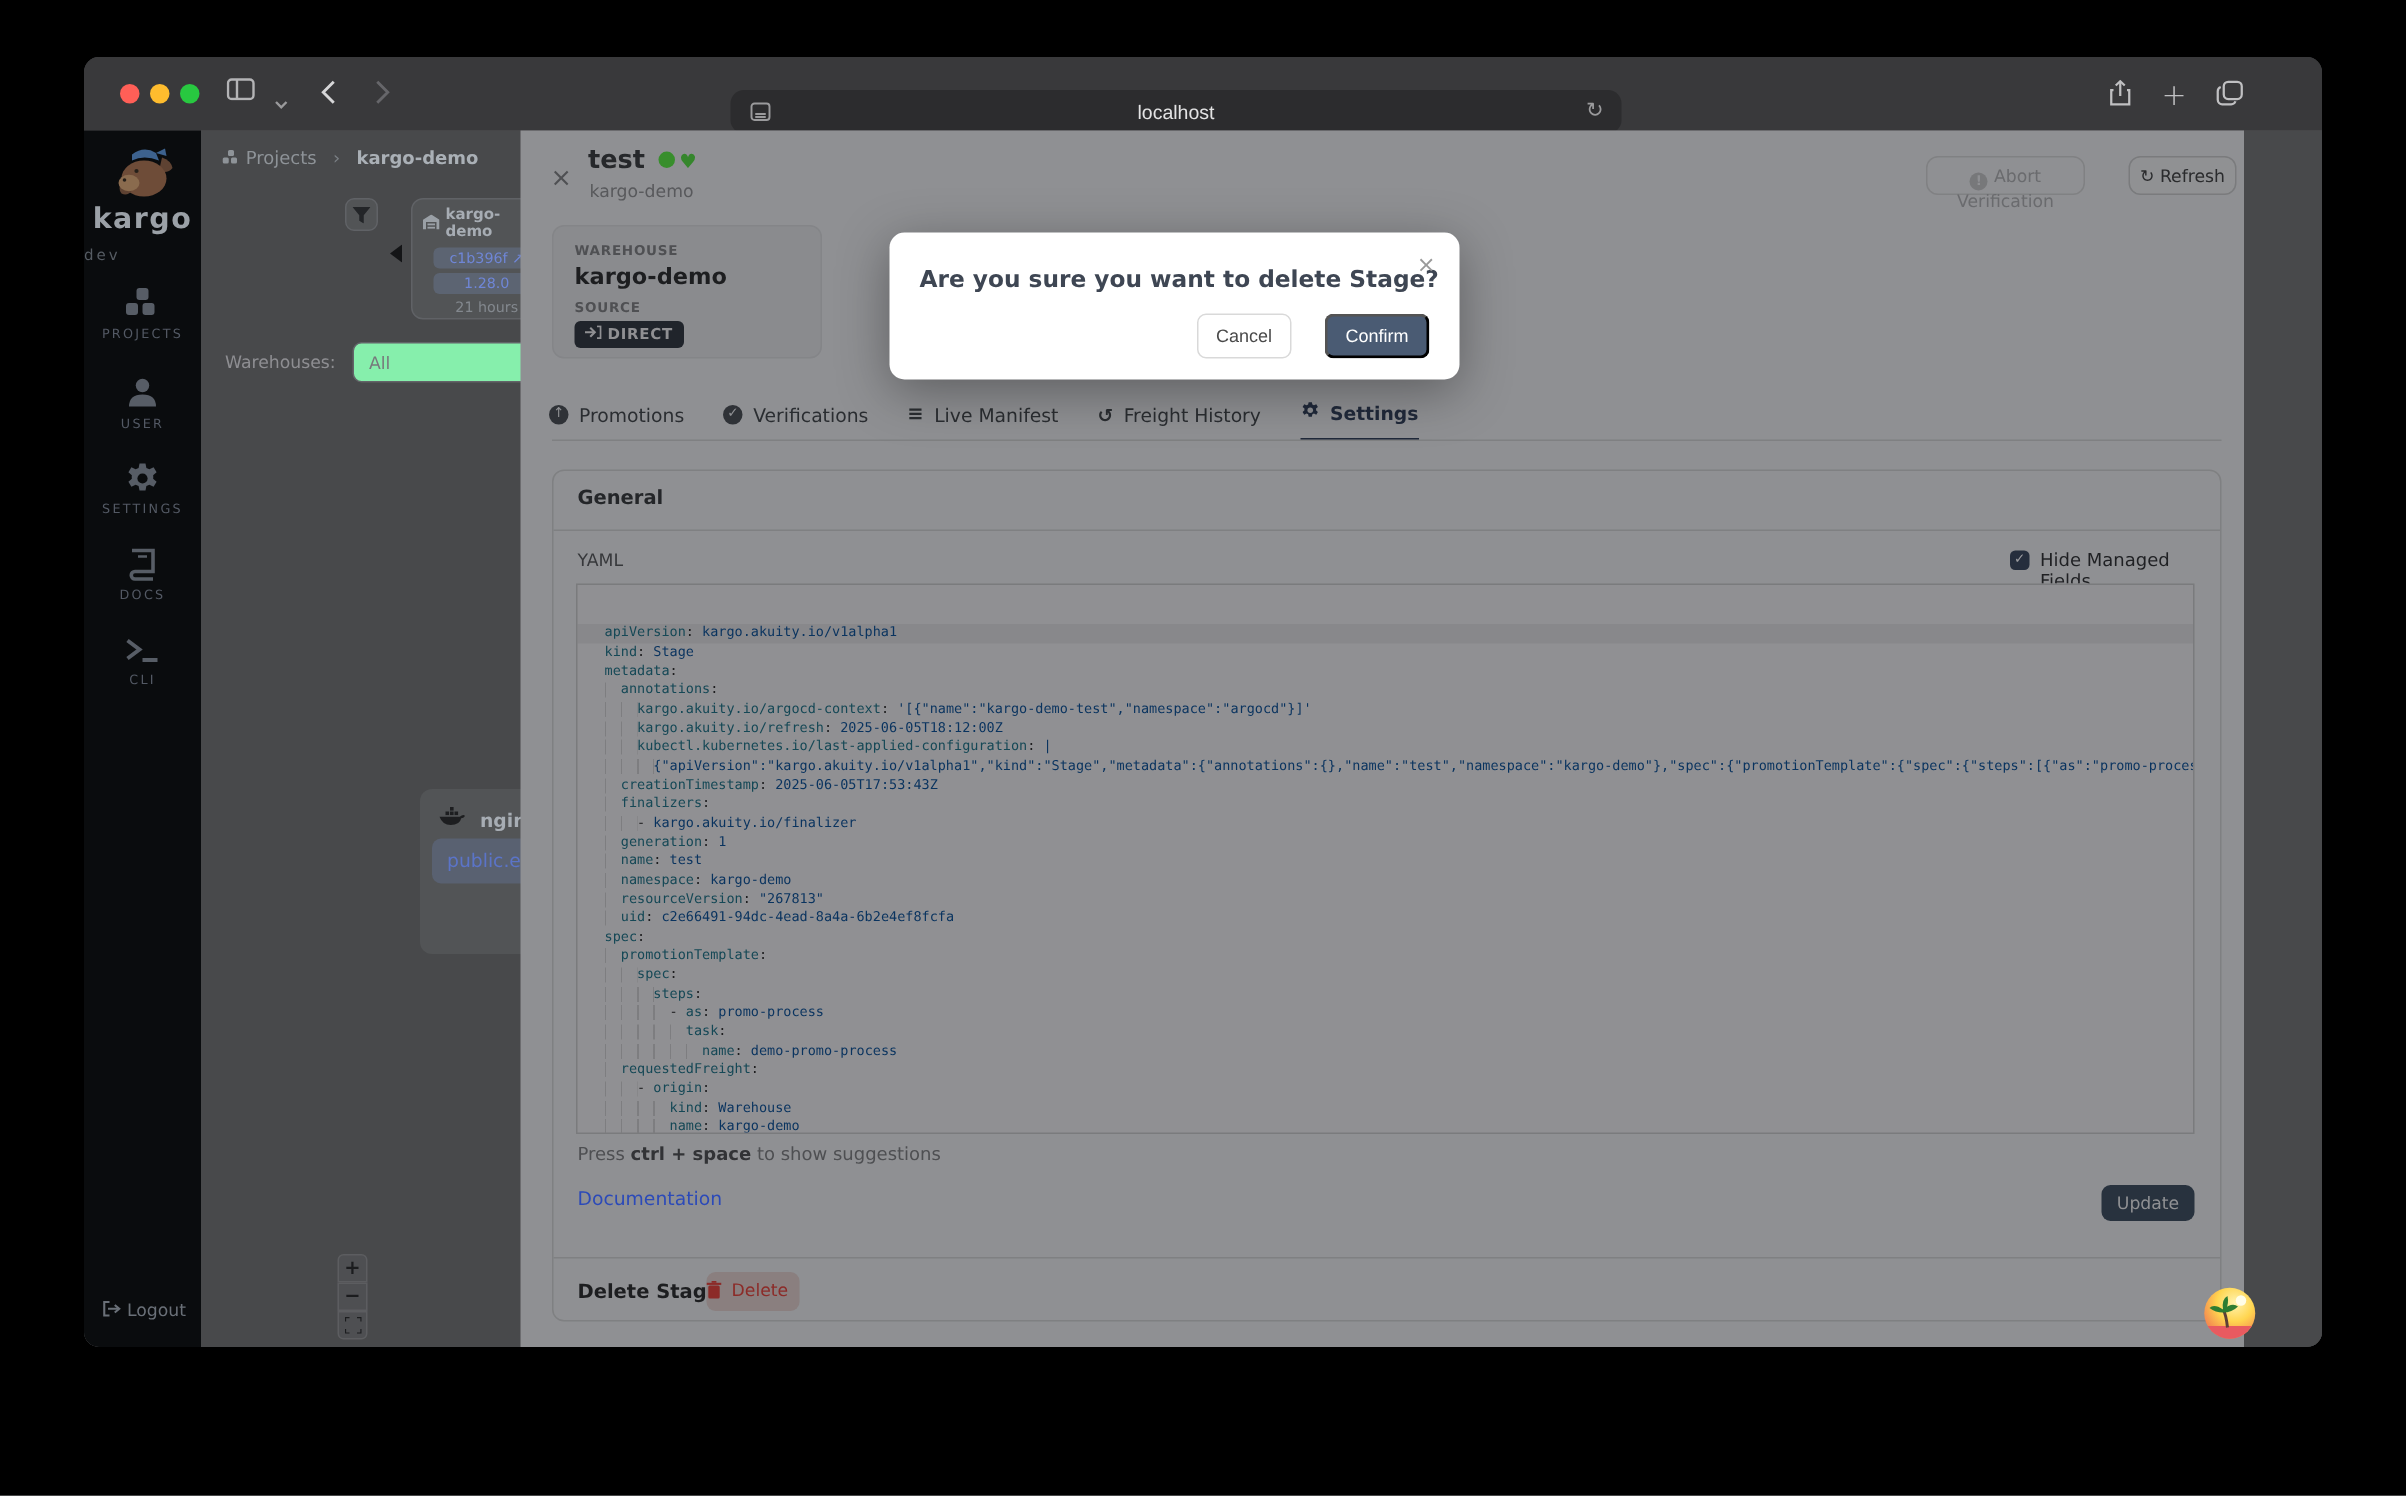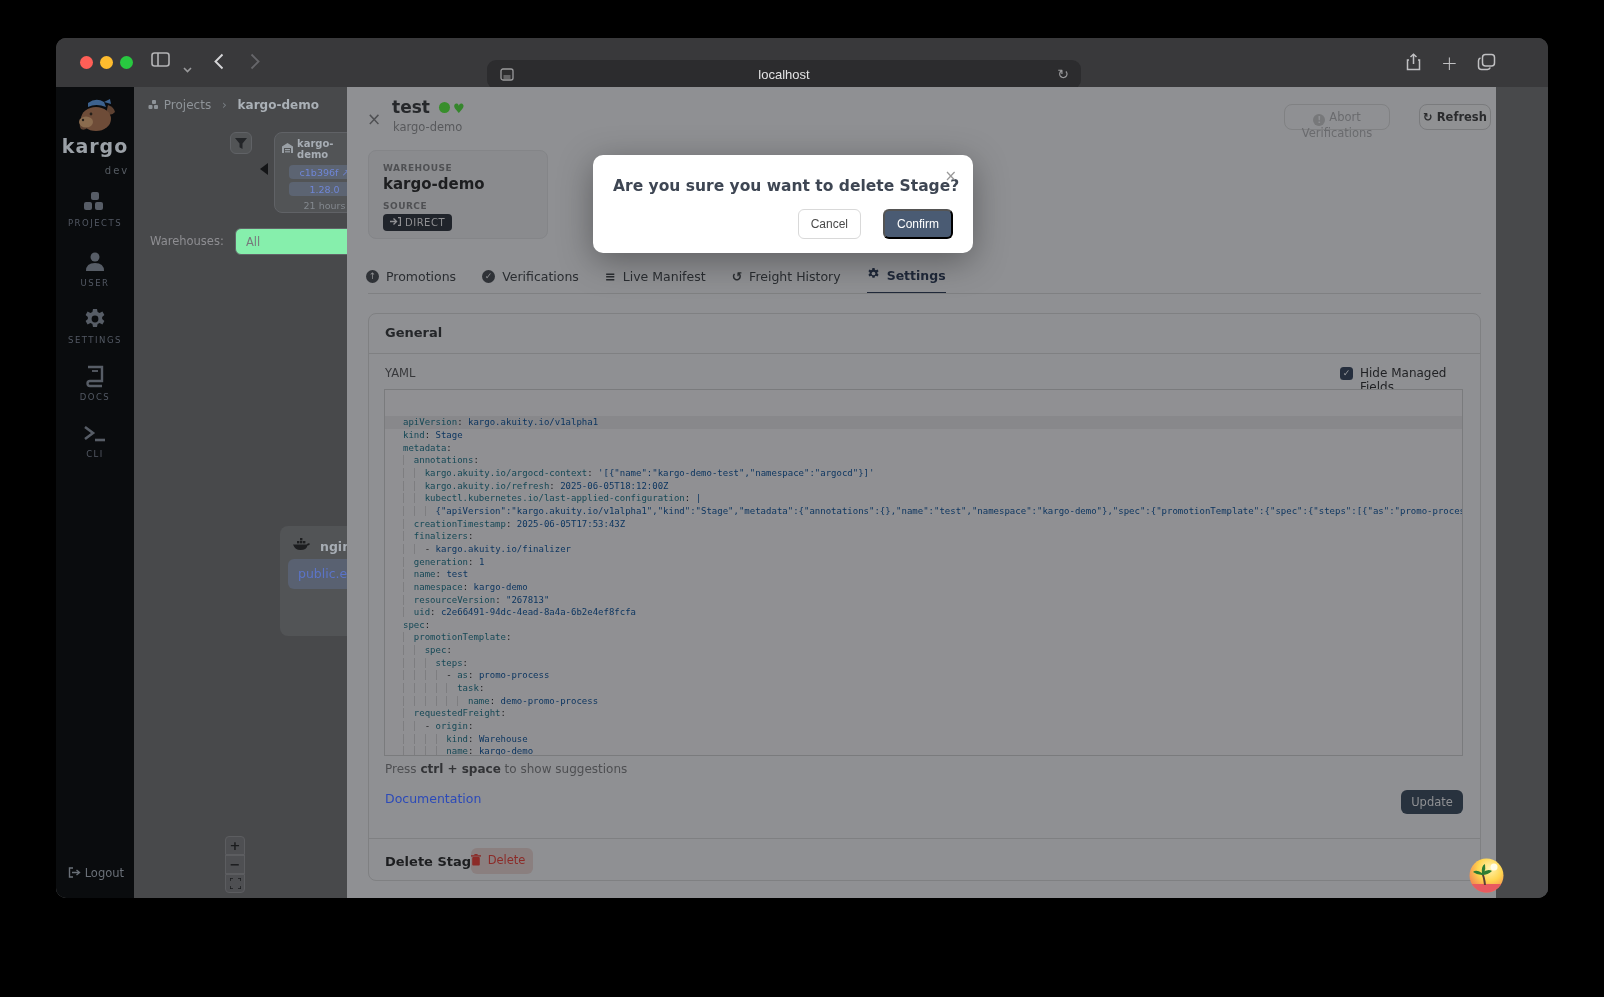--- a/index.html
+++ b/index.html
@@ -19,21 +19,21 @@
                   font-family:"Liberation Sans", sans-serif; }
   .uico { position:absolute; top:7px; color:#9a9a9c; font-size:13px; }
 
   
   .page { position:absolute; left:0; top:49px; width:1492px; height:811px; background:#48494b; }
 
   
   .sidebar { position:absolute; left:0; top:0; width:78px; height:811px; background:#0a0c0e; }
   .sb-word { position:absolute; top:48px; width:100%; text-align:center; color:#9ba1a7;
              font-size:19px; font-weight:bold; letter-spacing:1px; }
-  .sb-env { position:absolute; top:78px; width:100%; text-align:center; color:#565c63; font-size:10px; letter-spacing:2px;padding-left:44px; }
+  .sb-env { position:absolute; top:78px; width:100%; text-align:left; color:#565c63; font-size:10px; letter-spacing:2px; }
   .sb-item { position:absolute; width:100%; text-align:center; color:#575d66; }
   .sb-item .lab { display:block; font-size:8.5px; letter-spacing:1.5px; margin-top:4px; color:#535964; }
   .sb-item svg { display:block; margin:0 auto; }
   .sb-logout { position:absolute; left:12px; bottom:18px; color:#6a7078; font-size:11.5px; }
 
   
   .main { position:absolute; left:78px; top:0; width:1414px; height:811px; background:#48494b; }
   .crumb { position:absolute; left:14px; top:11px; font-size:12px; color:#8e9398; }
   .crumb b { color:#aab0b6; font-weight:600; }
   .crumb .sep { margin:0 7px; color:#7a7f84; }
@@ -63,29 +63,29 @@
   .drawer { position:absolute; left:291px; top:0; width:1149px; height:811px; background:#8f9093; }
   .dr-close { position:absolute; left:20px; top:22px; color:#4f5053; font-size:17px; }
   .dr-title { position:absolute; left:45px; top:10px; font-size:17px; font-weight:bold; color:#26282b; }
   .dot { display:inline-block; width:11px; height:11px; border-radius:50%; background:#388e2c; margin-left:9px; }
   .heart { color:#35862c; font-size:13px; margin-left:3px; }
   .dr-sub { position:absolute; left:46px; top:33px; font-size:11.5px; color:#58595c; }
   .btn { border-radius:8px; font-size:11.5px; text-align:center; }
   .abort-btn { position:absolute; left:937px; top:17px; width:106px; height:26px;
                border:1px solid #808183; color:#6a6b6e; padding-top:5px; }
   .refresh-btn { position:absolute; left:1072px; top:17px; width:72px; height:26px;
-                 border:1px solid #7a7b7d; background:#909193; color:#2a2b2d; padding-top:5px; font-weight:700; }
+                 border:1px solid #7a7b7d; background:#909193; color:#2a2b2d; padding-top:5px; font-weight:400; }
   .warn-ic { display:inline-block; width:12px; height:12px; border-radius:50%; background:#77787a;
              color:#8f9093; font-size:9px; line-height:12px; font-weight:bold; vertical-align:-2px; margin-right:4px; }
   .wh-card { position:absolute; left:21px; top:63px; width:180px; height:89px; background:#8a8b8e;
              border:1px solid #848588; border-radius:8px; padding:12px 14px; }
   .mini-lab { font-size:9px; font-weight:bold; letter-spacing:.5px; color:#4f5053; }
   .wh-name { font-size:15px; font-weight:bold; color:#1d1e20; margin:2px 0 8px; }
   .badge { display:inline-flex; align-items:center; gap:4px; background:#20242b; color:#909093;
-           border-radius:4px; font-size:10px; font-weight:normal; padding:3px 7px; margin-top:2px; letter-spacing:.5px; }
+           border-radius:4px; font-size:10px; font-weight:bold; padding:3px 7px; margin-top:2px; letter-spacing:.5px; }
   .tabs { position:absolute; left:19px; top:180px; display:flex; gap:26px; }
   .tab { display:flex; align-items:center; gap:7px; font-size:12.5px; color:#2a2d31; padding-bottom:9px; }
   .tab.active { color:#20293a; font-weight:600; border-bottom:2px solid #20293a; }
   .cir-ic { display:inline-block; width:13px; height:13px; border-radius:50%; background:#2f3237;
             color:#8f9093; font-size:9px; line-height:13px; text-align:center; }
   .tabs-rule { position:absolute; left:21px; top:206px; width:1113px; height:1px; background:#7f8082; }
 
   .gcard { position:absolute; left:21px; top:226px; width:1113px; height:568px;
            border:1px solid #7f8082; border-radius:8px; }
   .gcard-title { position:absolute; left:16px; top:11px; font-size:13px; font-weight:600; color:#242629; }
@@ -349,21 +349,21 @@
           </svg>
       </div>
 
     </div>
 
     <div class="drawer">
       <span class="dr-close">×</span>
       <div class="dr-title"><span>test</span><span class="dot"></span><span class="heart">♥</span></div>
       <div class="dr-sub">kargo-demo</div>
 
-      <div class="btn abort-btn"><span class="warn-ic">!</span><span>Abort Verifications</span></div>
+      <div class="btn abort-btn"><span class="warn-ic">!</span><span>Abort Verification</span></div>
       <div class="btn refresh-btn"><span>↻</span> <span>Refresh</span></div>
 
       <div class="wh-card">
         <div class="mini-lab">WAREHOUSE</div>
         <div class="wh-name">kargo-demo</div>
         <div class="mini-lab">SOURCE</div>
         <div class="badge">
           <span>
             <svg width="11" height="9" viewBox="0 0 11 9">
                 <line x1="0" y1="4.5" x2="6" y2="4.5" stroke="#909093" stroke-width="1.4"></line>

